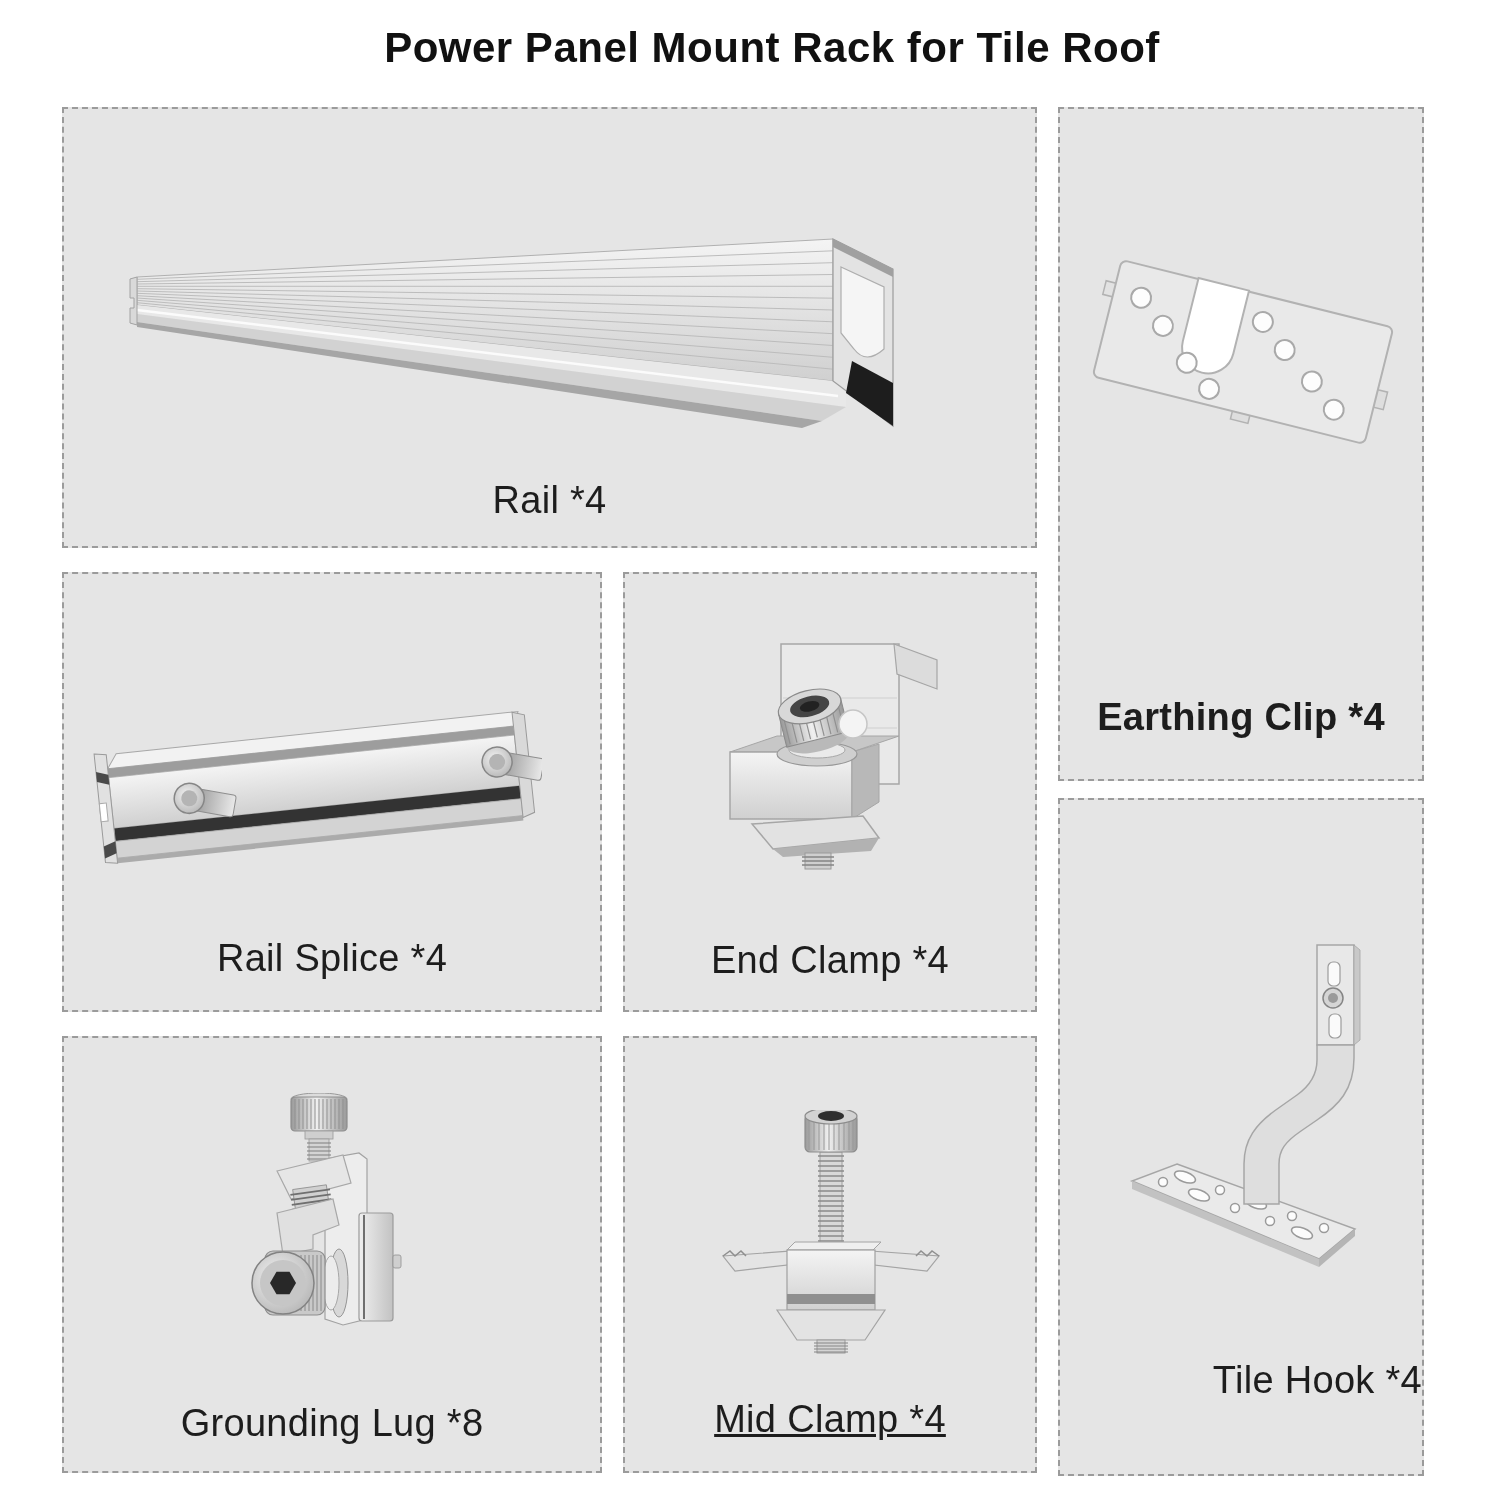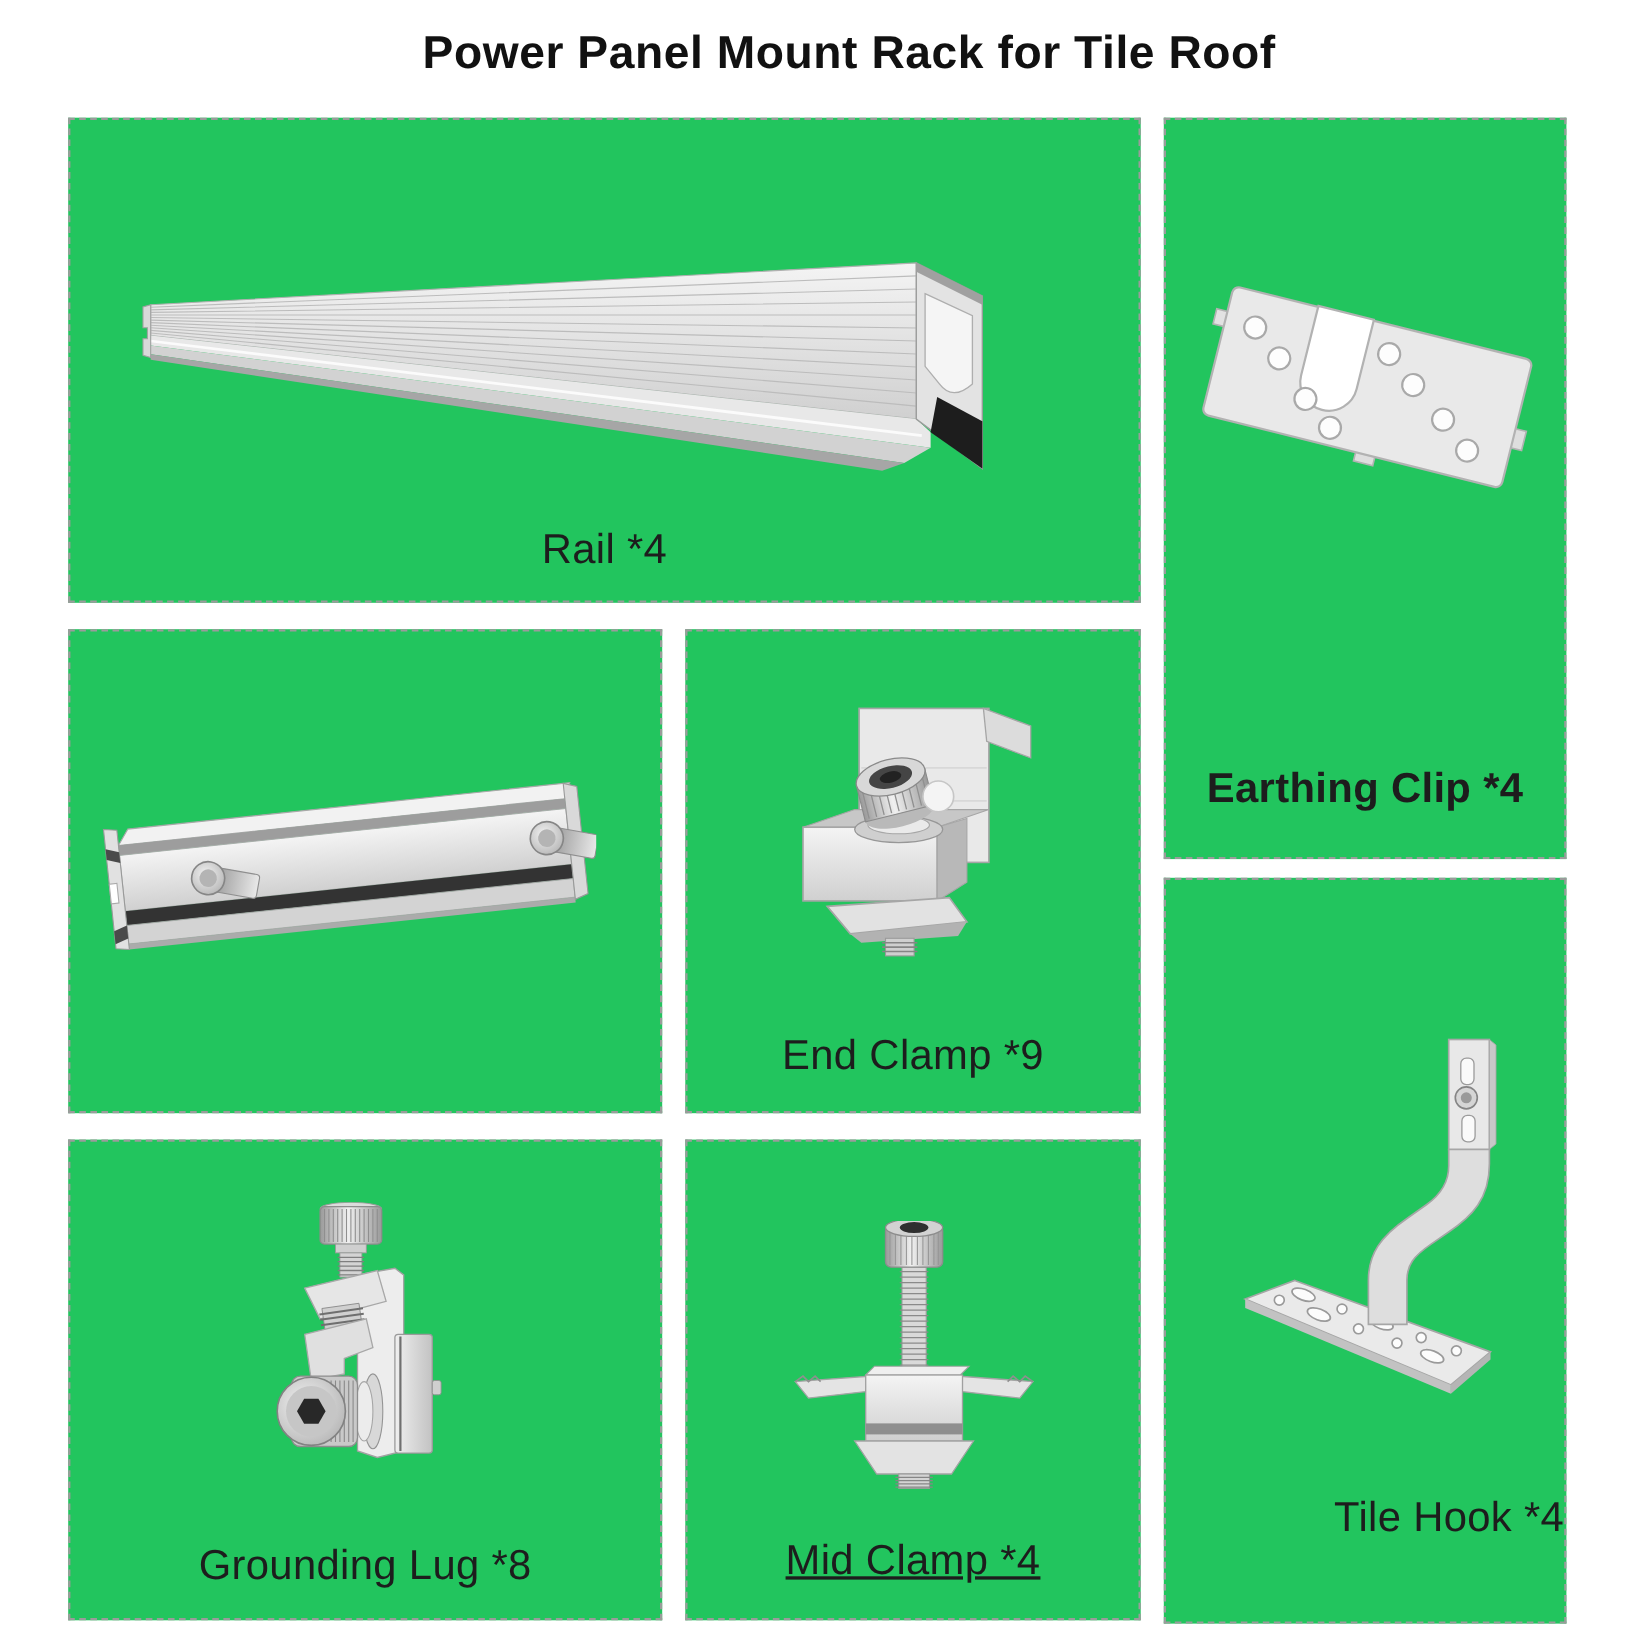--- a/index.html
+++ b/index.html
@@ -1,20 +1,20 @@
 <!DOCTYPE html>
 <html><head>
 <meta charset="utf-8">
 <style>
   html,body{margin:0;padding:0;background:#ffffff;}
   body{width:1500px;height:1500px;font-family:"Liberation Sans",sans-serif;}
   .canvas{position:relative;width:1500px;height:1500px;background:#ffffff;overflow:hidden;padding-left:44px;}
   .title{position:absolute;top:24px;left:0;width:100%;text-align:center;
          font-size:42px;font-weight:700;color:#111111;letter-spacing:.5px;line-height:1.15;}
-  .card{position:absolute;border:2px dashed #9b9b9b;background:#22c55e;box-sizing:border-box;}
+  .card{position:absolute;border:2px dashed #9b9b9b;background:#e5e5e5;box-sizing:border-box;}
   .card .label{position:absolute;left:0;width:100%;text-align:center;
                font-size:38px;color:#1d1d1d;letter-spacing:.3px;white-space:nowrap;}
   .photo{position:absolute;}
   #card-rail    {left:62px;  top:107px;  width:975px; height:441px;}
   #card-earth   {left:1058px;top:107px;  width:366px; height:674px;font-weight:bold;}
   #card-splice  {left:62px;  top:572px;  width:540px; height:440px;}
   #card-end     {left:623px; top:572px;  width:414px; height:440px;}
   #card-tile    {left:1058px;top:798px;  width:366px; height:678px;}
   #card-ground  {left:62px;  top:1036px; width:540px; height:437px;}
   #card-mid     {left:623px; top:1036px; width:414px; height:437px;}
@@ -123,20 +123,21 @@
           <circle cx="0" cy="0" r="15" fill="url(#gCap)" stroke="#868686" stroke-width="1.5"></circle>
           <circle cx="0" cy="0" r="8" fill="#b4b4b4"></circle>
         </g>
         <g transform="translate(408,92) rotate(16)">
           <rect x="0" y="-11" width="46" height="22" rx="3" fill="url(#gPin)" stroke="#8e8e8e" stroke-width="1"></rect>
           <circle cx="0" cy="0" r="15" fill="url(#gCap)" stroke="#868686" stroke-width="1.5"></circle>
           <circle cx="0" cy="0" r="8" fill="#b4b4b4"></circle>
         </g>
       </g>
     </svg>
+    <div class="label">Rail Splice *4</div>
   </div>
 
   <div class="card" id="card-end">
     <svg class="photo" id="end-photo" width="240" height="255" viewBox="0 0 240 255">
       <rect x="68" y="8" width="118" height="140" fill="#e9e9e9" stroke="#a6a6a6" stroke-width="1.5"></rect>
       <path d="M70 62H184M70 92H184" stroke="#d8d8d8" stroke-width="1.5"></path>
       <polygon points="181,8 224,24 224,53 184,38" fill="#dcdcdc" stroke="#a6a6a6" stroke-width="1.2"></polygon>
       <polygon points="17,116 64,100 186,100 139,116" fill="#c7c7c7" stroke="#a6a6a6" stroke-width="1"></polygon>
       <rect x="17" y="116" width="122" height="67" fill="url(#gV)" stroke="#a6a6a6" stroke-width="1.5"></rect>
       <polygon points="139,116 166,108 166,166 139,183" fill="#b8b8b8" stroke="#a6a6a6" stroke-width="1"></polygon>
@@ -149,21 +150,21 @@
       <g transform="rotate(-14 100 84)">
         <ellipse cx="100" cy="104" rx="32" ry="12" fill="#b9b9b9"></ellipse>
         <rect x="68" y="70" width="64" height="34" fill="url(#gKnurl)" stroke="#8a8a8a" stroke-width="1"></rect>
         <path d="M72 72V102M79 72V102M86 72V102M93 72V102M100 72V102M107 72V102M114 72V102M121 72V102M128 72V102" stroke="#909090" stroke-width="1.2"></path>
         <ellipse cx="100" cy="70" rx="32" ry="16" fill="#d8d8d8" stroke="#8a8a8a" stroke-width="1.2"></ellipse>
         <ellipse cx="100" cy="70" rx="20" ry="10" fill="#454545"></ellipse>
         <ellipse cx="100" cy="70" rx="10" ry="5" fill="#222222"></ellipse>
       </g>
       <circle cx="140" cy="88" r="14" fill="#f4f4f4" stroke="#c6c6c6" stroke-width="1.5"></circle>
     </svg>
-    <div class="label">End Clamp *9</div>
+    <div class="label">End Clamp *4</div>
   </div>
 
   <div class="card" id="card-tile">
     <svg class="photo" id="tile-photo" width="240" height="330" viewBox="0 0 240 330">
       <rect x="192" y="5" width="37" height="100" fill="#e8e8e8" stroke="#a6a6a6" stroke-width="1.5"></rect>
       <polygon points="229,5 235,10 235,100 229,105" fill="#c8c8c8" stroke="#a6a6a6" stroke-width="0.8"></polygon>
       <rect x="203" y="22" width="12" height="24" rx="5" fill="#fafafa" stroke="#9c9c9c" stroke-width="1.2"></rect>
       <rect x="204" y="74" width="12" height="24" rx="5" fill="#fafafa" stroke="#9c9c9c" stroke-width="1.2"></rect>
       <circle cx="208" cy="58" r="10" fill="#d5d5d5" stroke="#858585" stroke-width="1.5"></circle>
       <circle cx="208" cy="58" r="5" fill="#9a9a9a"></circle>

